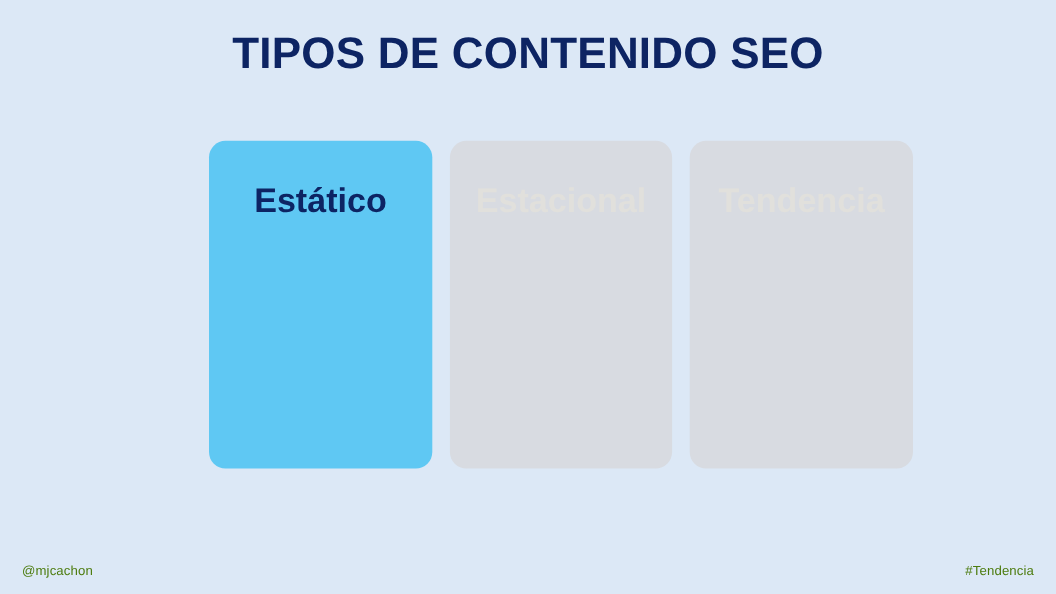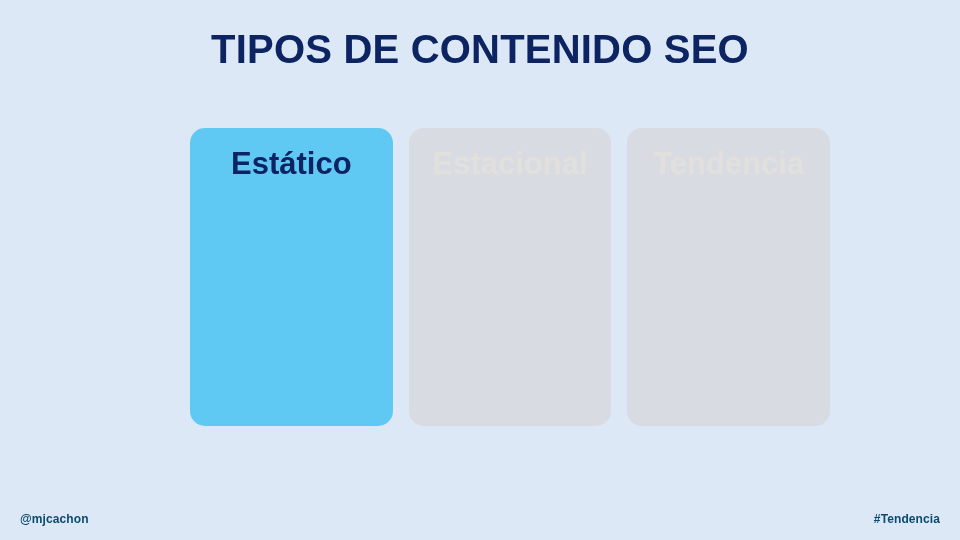--- a/index.html
+++ b/index.html
@@ -51,21 +51,21 @@
     gap: 16px;
   }
 
   .card {
     flex: 1 1 0;
     height: 298px;
     border-radius: 15px;
     display: flex;
     flex-direction: column;
     align-items: center;
-    padding-top: 17px;
+    padding-top: 36px;
   }
 
   .card-active {
     background: #5fc8f3;
   }
 
   .card-muted {
     background: #d8dbe1;
   }
 
@@ -84,22 +84,22 @@
   .card-muted .card-label {
     color: #e1e0dc;
   }
 
   
   .footer-left,
   .footer-right {
     position: absolute;
     bottom: 14px;
     font-size: 12px;
-    font-weight: bold;
-    color: #0c4a6e;
+    font-weight: normal;
+    color: #4d7c0f;
     letter-spacing: 0.1px;
     white-space: nowrap;
   }
 
   .footer-left  { left: 20px; }
   .footer-right { right: 20px; }
 </style>
 </head>
 <body>
 

